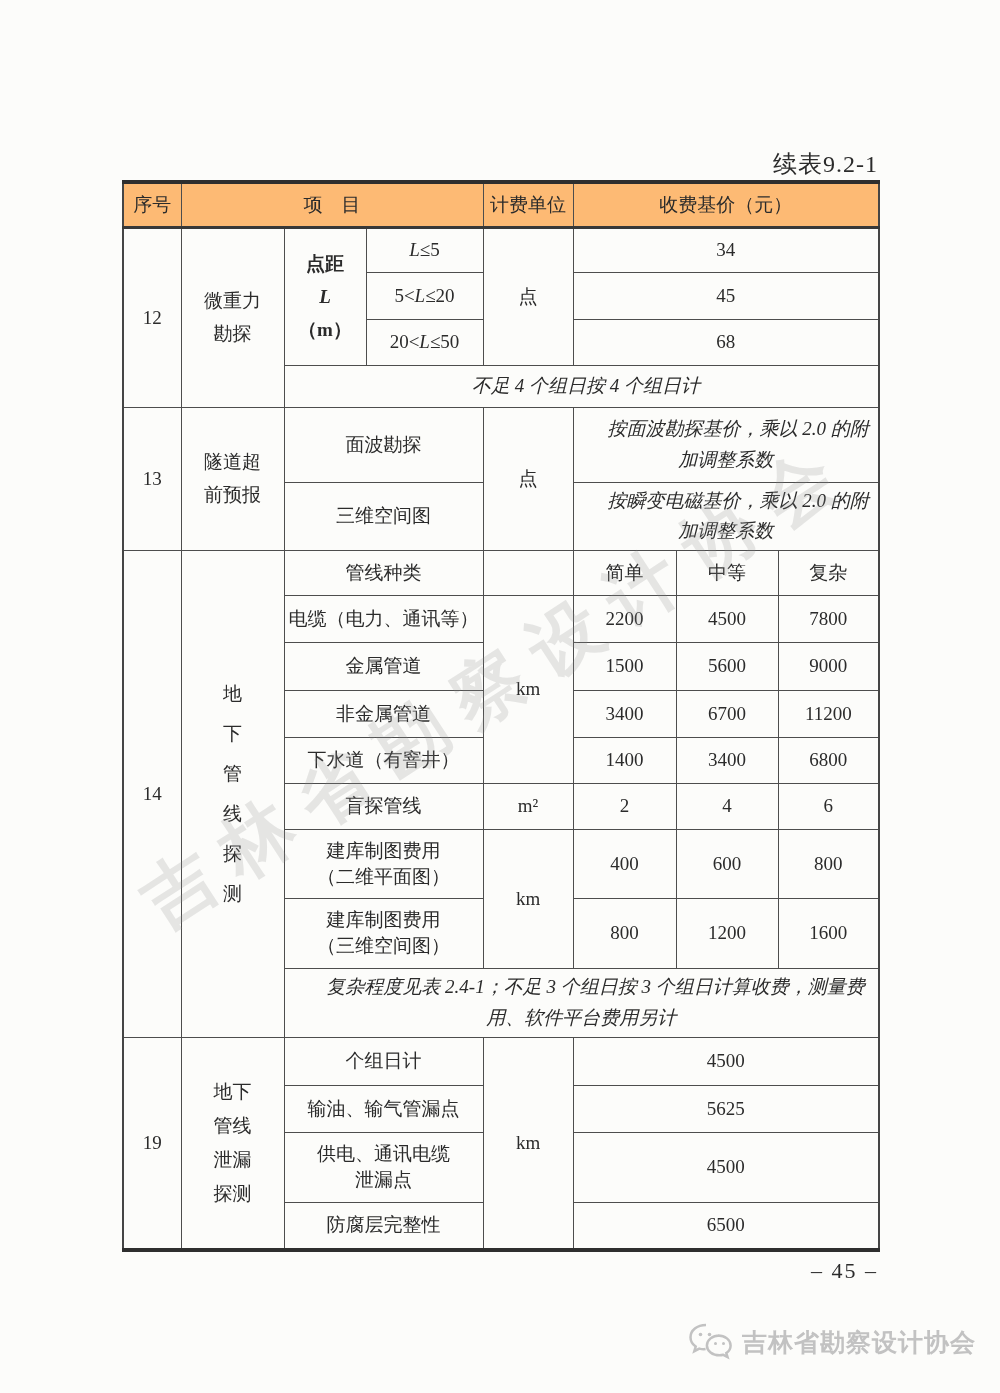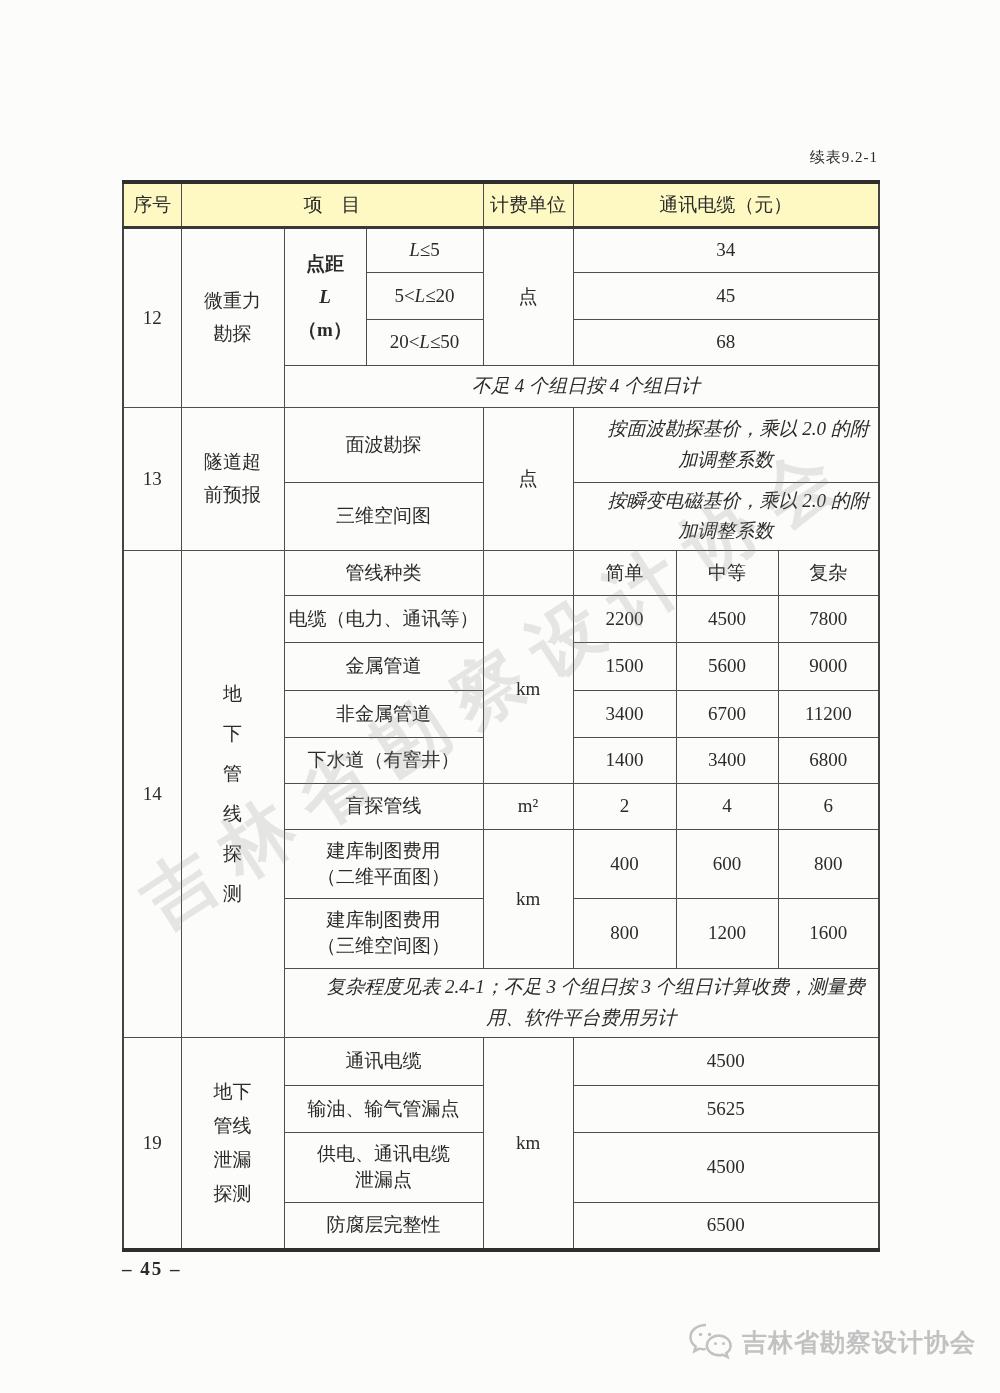--- a/index.html
+++ b/index.html
@@ -4,52 +4,52 @@
 <title>doc</title>
 <style>
   html,body { margin:0; padding:0; background:#ffffff; }
   .page {
     position:relative; width:1000px; height:1393px; overflow:hidden;
     background:#fcfcfa; color:#2b2b2b;
     font-family:"Liberation Serif","DejaVu Serif",serif;
   }
   .continued-label {
     position:absolute; left:122px; top:148px; width:756px;
-    text-align:right; font-size:15px; letter-spacing:1px;
+    text-align:right; font-size:24px; letter-spacing:1px;
   }
   table.fee {
     position:absolute; left:122px; top:180px; width:756px;
     border-collapse:collapse; table-layout:fixed;
     border-top:4px solid #2e2e2e; border-bottom:4px solid #2e2e2e;
     border-left:2px solid #454545; border-right:2px solid #454545;
   }
   table.fee td {
     border:1.5px solid #4d4d4d; text-align:center; vertical-align:middle;
     font-size:19px; padding:0 2px; overflow:hidden;
   }
-  thead td { background:#fef9c3; font-size:20px; border-bottom:3px solid #383838 !important; }
+  thead td { background:#fdba74; font-size:20px; border-bottom:3px solid #383838 !important; }
   .pre-line { white-space:pre-line;margin-top:31px; }
   .lh17 { line-height:1.7; }
   .vert6 { line-height:40px; font-size:20px; }
   .vert4 { line-height:34px; }
   .it { font-style:italic; }
   .note { text-align:left; line-height:1.6; padding:2px 6px;font-style:italic; }
   .ind05 { text-indent:0.5em; }
   .ind13 { text-indent:1.3em;margin-left:40px; }
   .ind15 { text-indent:1.5em; }
   .spacing-cell div { line-height:1.75;font-weight:bold; }
   .watermark {
     position:absolute; left:497px; top:684px; z-index:5; pointer-events:none;
     transform:translate(-50%,-50%) rotate(-33deg);
     font-size:72px; letter-spacing:20px; white-space:nowrap;
     color:#8d8d8d; opacity:0.20; font-weight:bold;
   }
   .page-number {
     position:absolute; left:122px; top:1258px; width:756px;
-    text-align:left; font-size:19px; letter-spacing:2px;font-weight:bold;
+    text-align:right; font-size:22px; letter-spacing:2px;
   }
   .footer {
     position:absolute; left:688px; top:1318px; height:48px;
     display:flex; align-items:center; gap:8px; color:#c2c2c2;
   }
   .footer .org {
     font-family:"Liberation Sans","DejaVu Sans",sans-serif;
     font-size:25px; letter-spacing:1px; color:#c2c2c2; font-weight:bold;
   }
   .wechat-icon svg { display:block; }
@@ -70,21 +70,21 @@
       <col style="width:90px">
         <col style="width:103px">
         <col style="width:102px">
         <col style="width:101px">
     </colgroup>
     <thead>
       <tr style="height:45px">
         <td>序号</td>
         <td colspan="3">项　目</td>
         <td>计费单位</td>
-        <td colspan="3">通讯电缆（元）</td>
+        <td colspan="3">收费基价（元）</td>
       </tr>
     </thead>
     <tbody>
 
       <tr style="height:45px">
         <td rowspan="4">12</td>
         <td rowspan="4" class="pre-line lh17">微重力
 勘探</td>
         <td rowspan="3" class="spacing-cell">
           <div>点距</div>
@@ -184,21 +184,21 @@
       <tr style="height:69px">
         <td colspan="6" class="note ind15">复杂程度见表 2.4-1；不足 3 个组日按 3 个组日计算收费，测量费用、软件平台费用另计</td>
       </tr>
 
       <tr style="height:48px">
         <td rowspan="4">19</td>
         <td rowspan="4" class="pre-line vert4">地下
 管线
 泄漏
 探测</td>
-        <td colspan="2">通讯电缆</td>
+        <td colspan="2">个组日计</td>
         <td rowspan="4">km</td>
         <td colspan="3">4500</td>
       </tr>
       <tr style="height:47px">
         <td colspan="2">输油、输气管漏点</td>
         <td colspan="3">5625</td>
       </tr>
       <tr style="height:70px">
         <td colspan="2" class="pre-line">供电、通讯电缆
 泄漏点</td>

